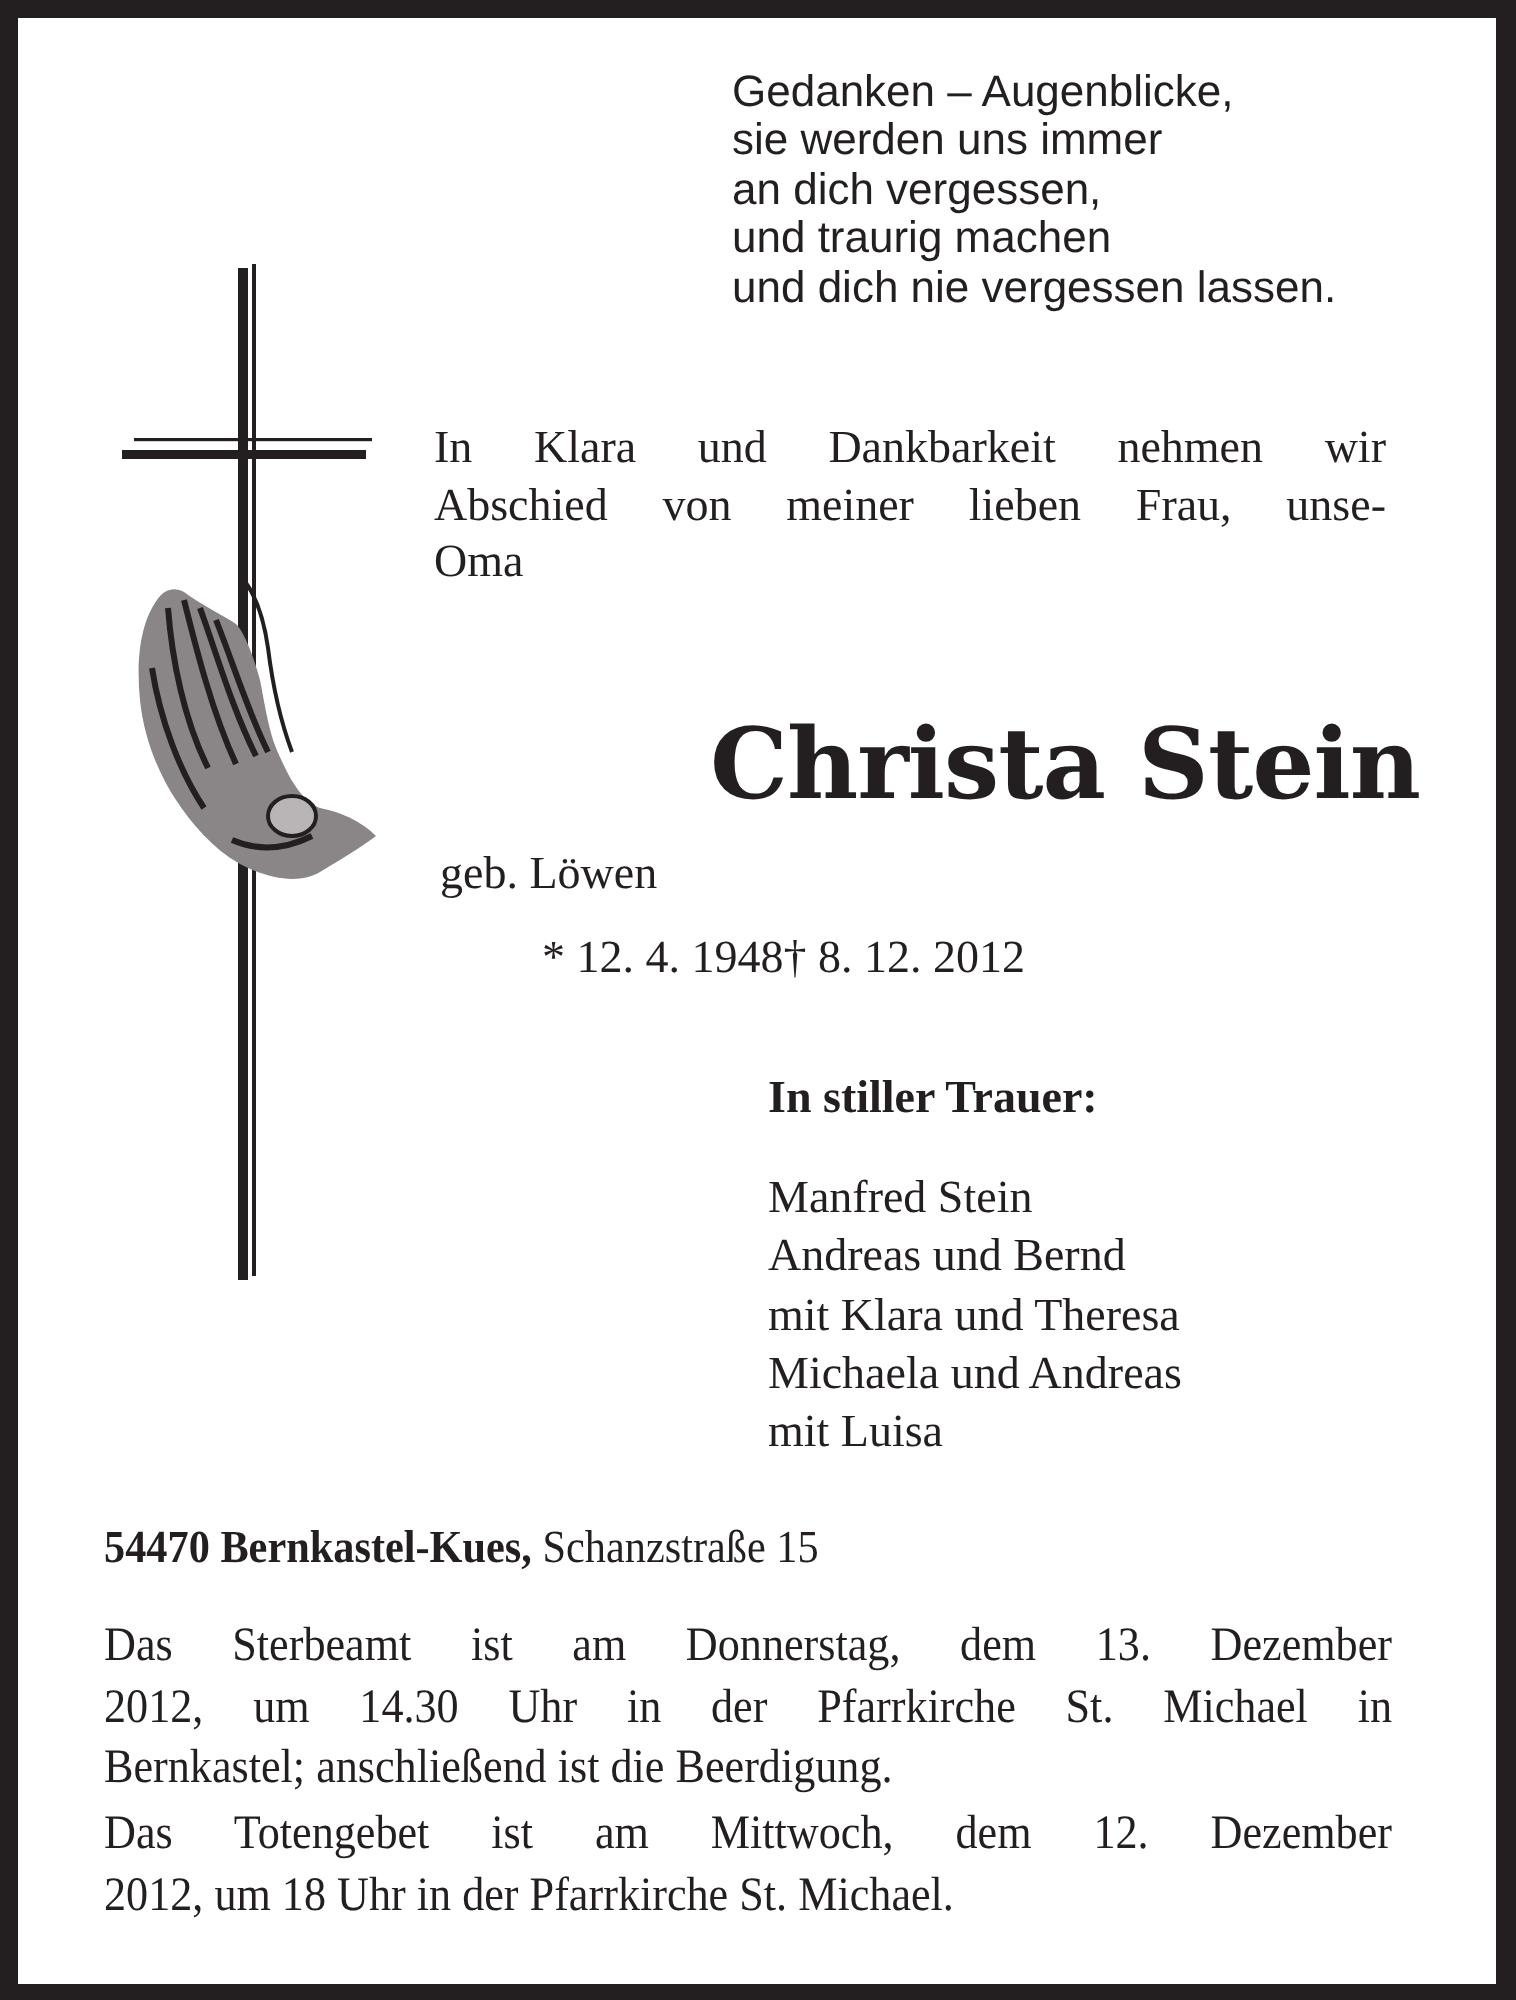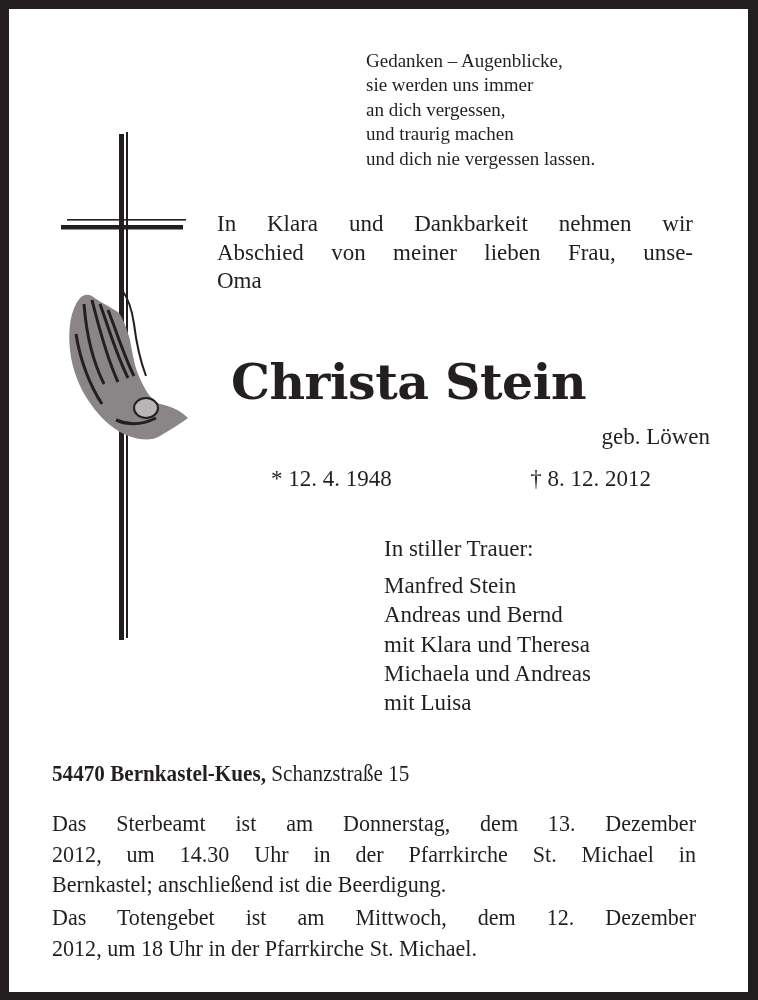--- a/index.html
+++ b/index.html
@@ -8,52 +8,52 @@
     background: #231f20;
     font-family: "DejaVu Serif", "Liberation Serif", serif;
     color: #231f20;
   }
   .page {
     position: absolute; left: 9px; top: 9px; width: 739px; height: 983px;
     background: #ffffff;
   }
   .abs { position: absolute; }
   .poem {
-    left: 366px; top: 49px; width: 360px;
-    font-size: 19px; line-height: 24.4px;
-    font-family: Liberation Serif, serif;
+    left: 366px; top: 34px; width: 360px;
+    font-size: 22px; line-height: 24.4px;
+    font-family: Liberation Sans, sans-serif;
   }
   .poem div { white-space: nowrap; }
   .intro {
     left: 217px; top: 210px; width: 476px;
     font-size: 23px; line-height: 28.5px;
     font-family: "Liberation Serif", serif;
   }
   .intro div { white-space: nowrap; }
   .intro .just { text-align: justify; text-align-last: justify; }
   .name {
-    left: 231px; top: 352px; width: 490px; text-align: left;
+    left: 220px; top: 352px; width: 490px; text-align: right;
     font-family: "DejaVu Serif", serif; font-weight: bold;
     font-size: 49px; letter-spacing: -0.5px; line-height: 60px;
   }
   .maiden {
-    left: 220px; top: 424px; width: 490px; text-align: right;
+    left: 220px; top: 424px; width: 490px; text-align: left;
     font-size: 23px; font-family: "Liberation Serif", serif;
   }
   .dates {
     left: 271px; top: 466px; width: 380px;
     font-size: 23px; font-family: "Liberation Serif", serif;
-    display: flex; justify-content: space-between;
+    display: flex; justify-content: flex-start;
   }
   .mourners {
     left: 384px; top: 534px; width: 320px;
     font-size: 23px; line-height: 29.2px;
     font-family: "Liberation Serif", serif;
   }
-  .mourners .head { margin-bottom: 8px; }
+  .mourners .head { margin-bottom: 21px; font-weight: bold; }
   .address {
     left: 52px; top: 761px; font-size: 23px;
     font-family: "Liberation Serif", serif; white-space: nowrap;
     transform: scaleX(0.92); transform-origin: left;
   }
   .address b { font-weight: bold; }
   .para {
     left: 52px; width: 700px; font-size: 24px; line-height: 30.5px;
     font-family: "Liberation Serif", serif;
     transform: scaleX(0.92); transform-origin: left;

